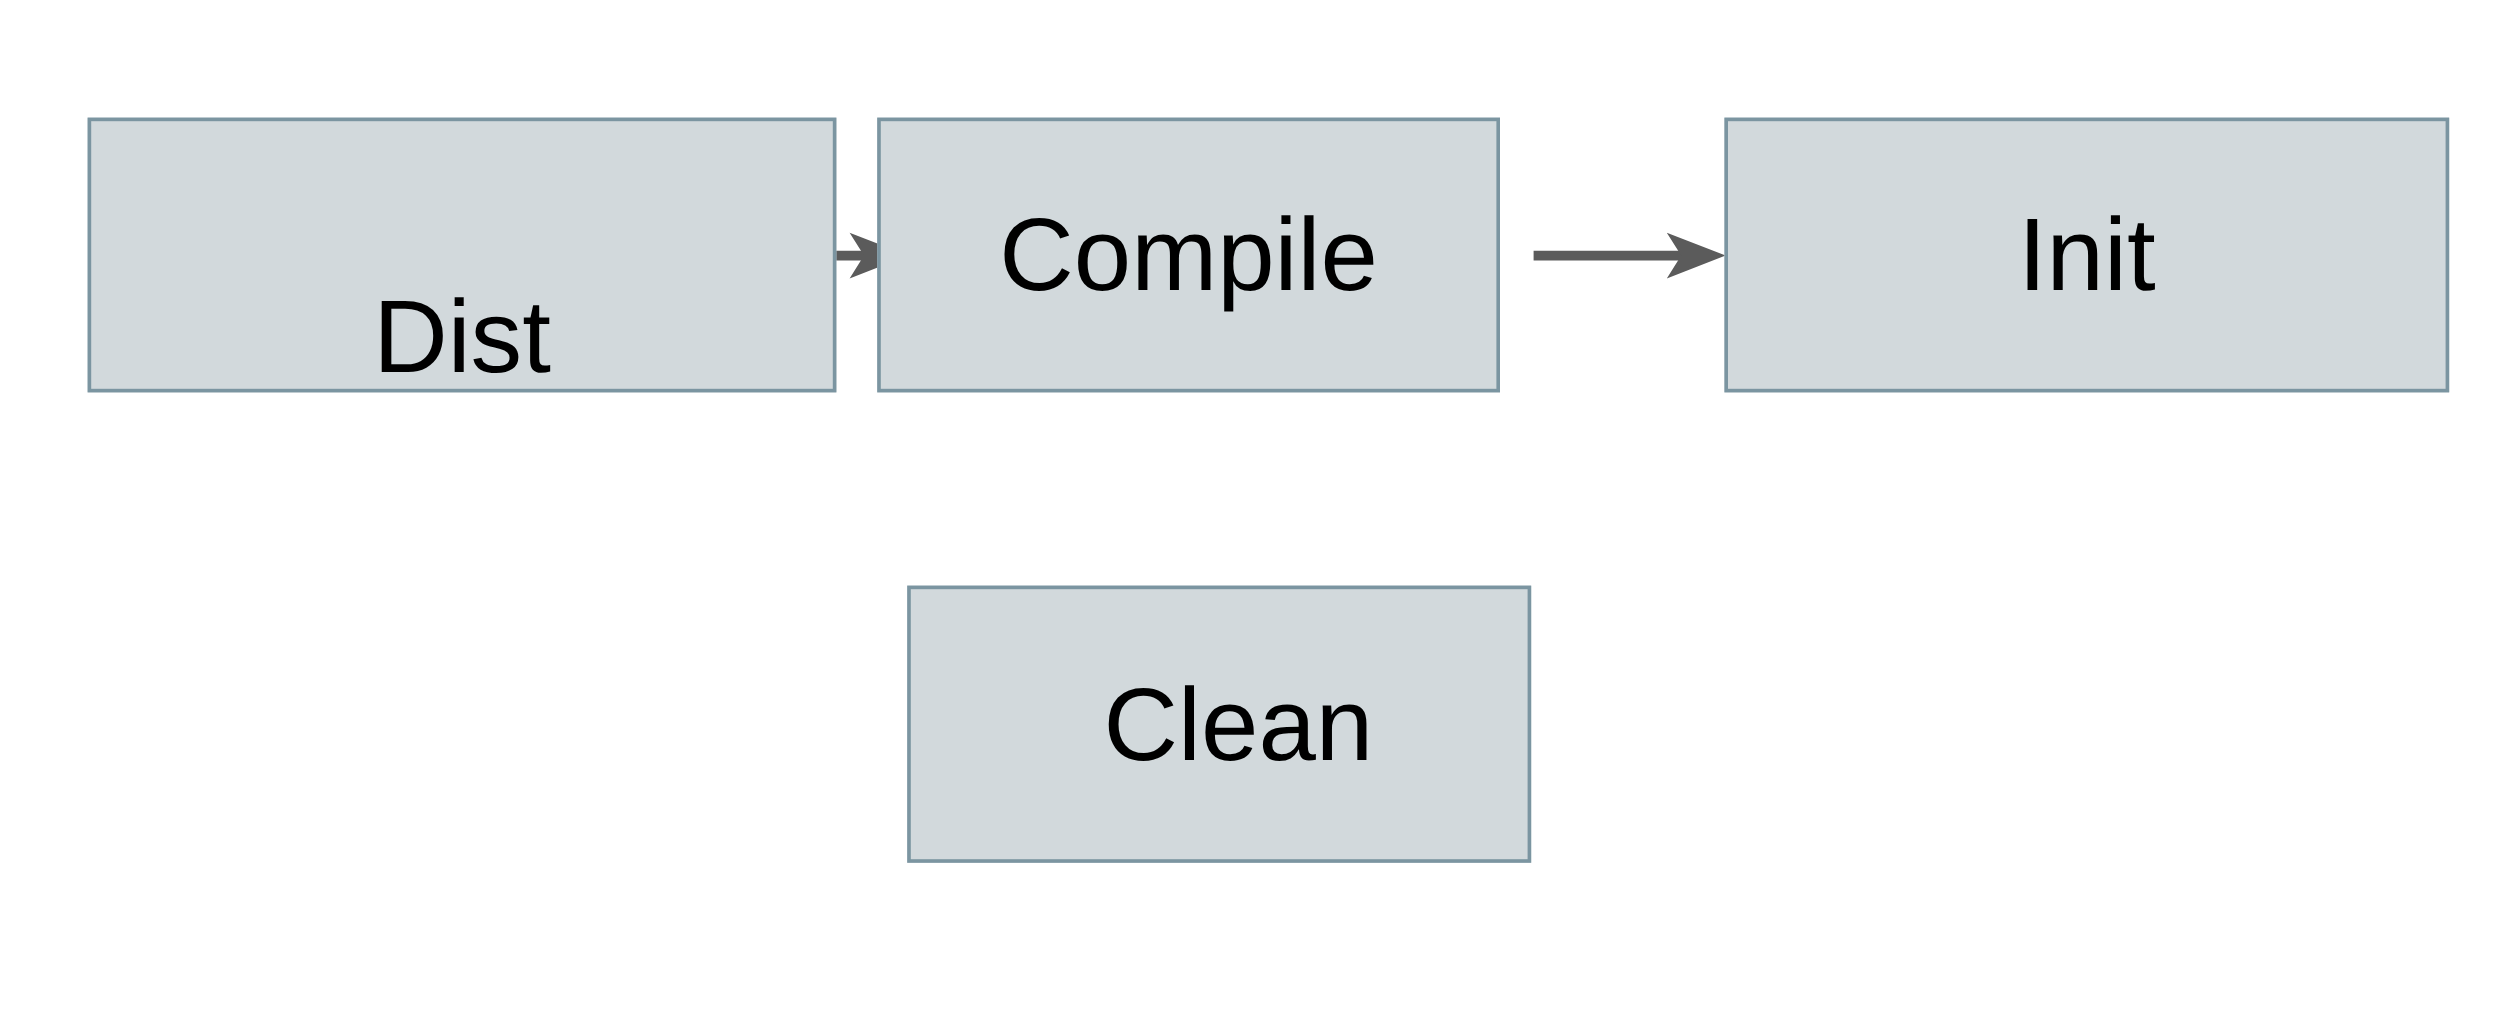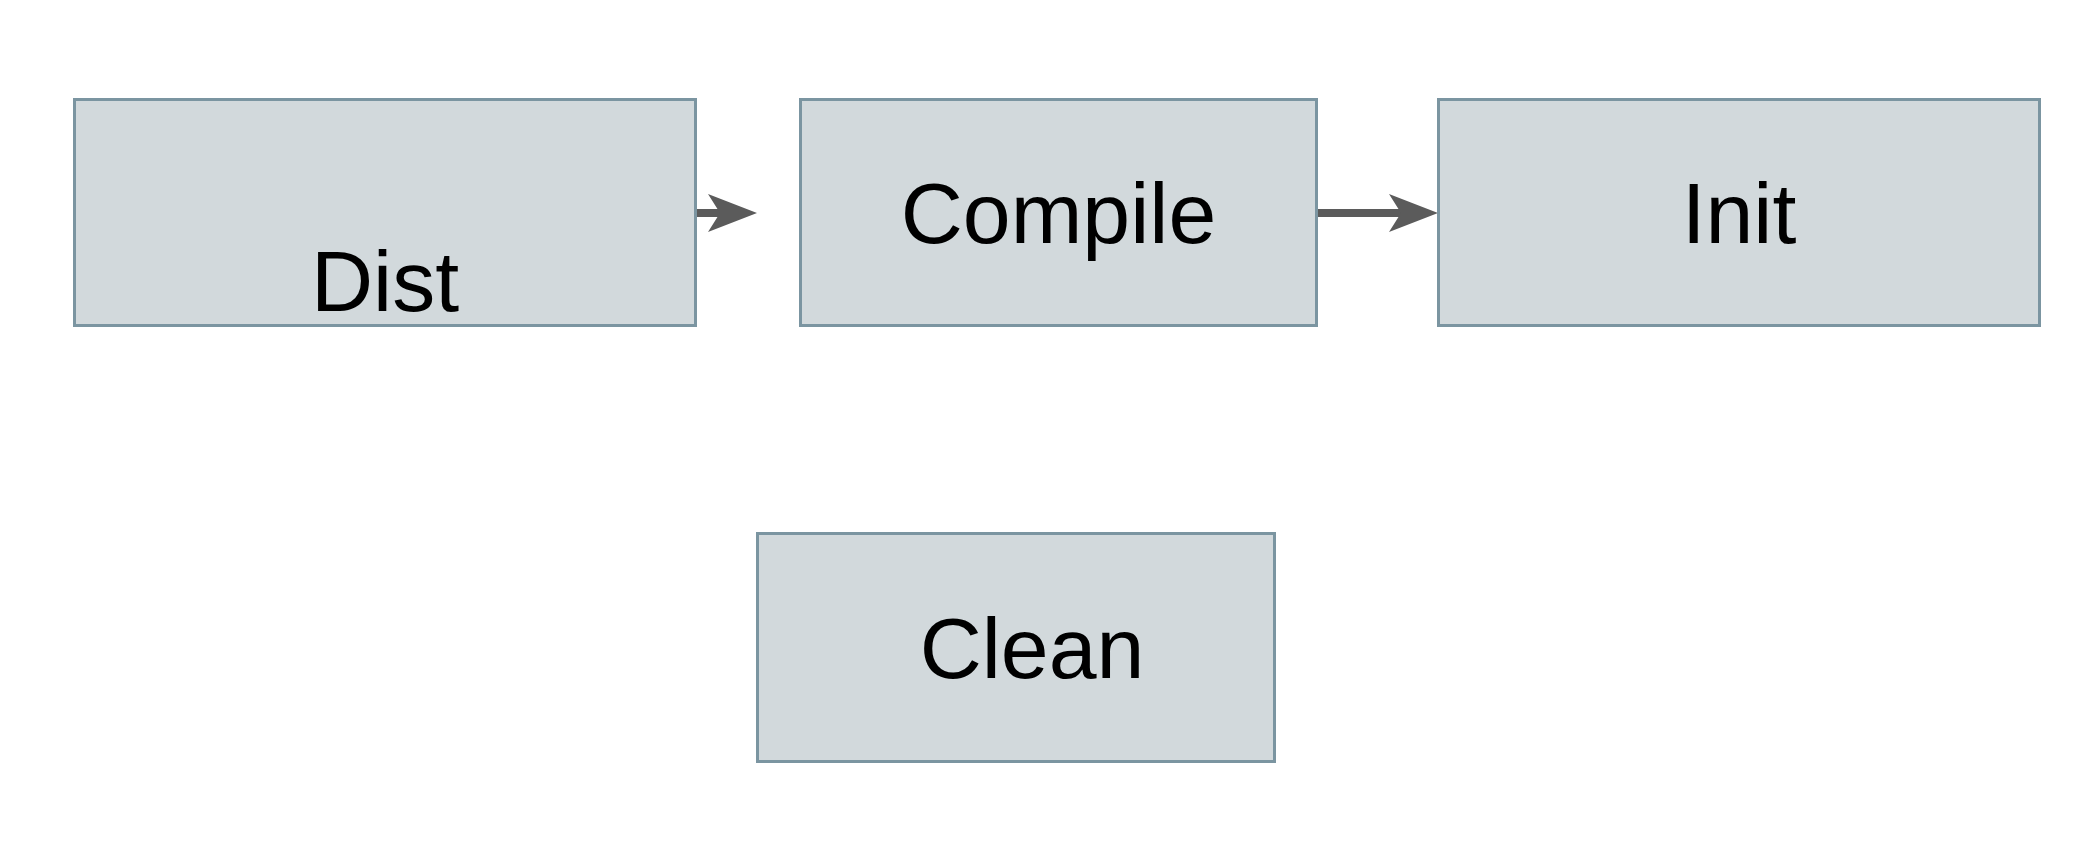--- a/index.html
+++ b/index.html
@@ -26,23 +26,23 @@
   }
   .node-label {
     color: #000000;
     font-size: 86px;
     font-weight: 400;
     letter-spacing: 0px;
     line-height: 1;
     user-select: none;
   }
   #node-dist    { left: 73px;   top: 98px;  width: 624px; height: 229px; align-items: flex-end; }
-  #node-compile { left: 799px;  top: 98px;  width: 519px; height: 229px; }
+  #node-compile { left: 731px;  top: 98px;  width: 519px; height: 229px; }
   #node-init    { left: 1437px; top: 98px;  width: 604px; height: 229px; }
-  #node-clean   { left: 756px;  top: 532px; width: 520px; height: 231px; padding-left: 32px; }
+  #node-clean   { left: 756px;  top: 488px; width: 520px; height: 231px; padding-left: 32px; }
   .edge-layer {
     position: absolute;
     left: 0; top: 0;
     width: 2078px;
     height: 848px;
     pointer-events: none;
   }
 </style>
 </head>
 <body>

